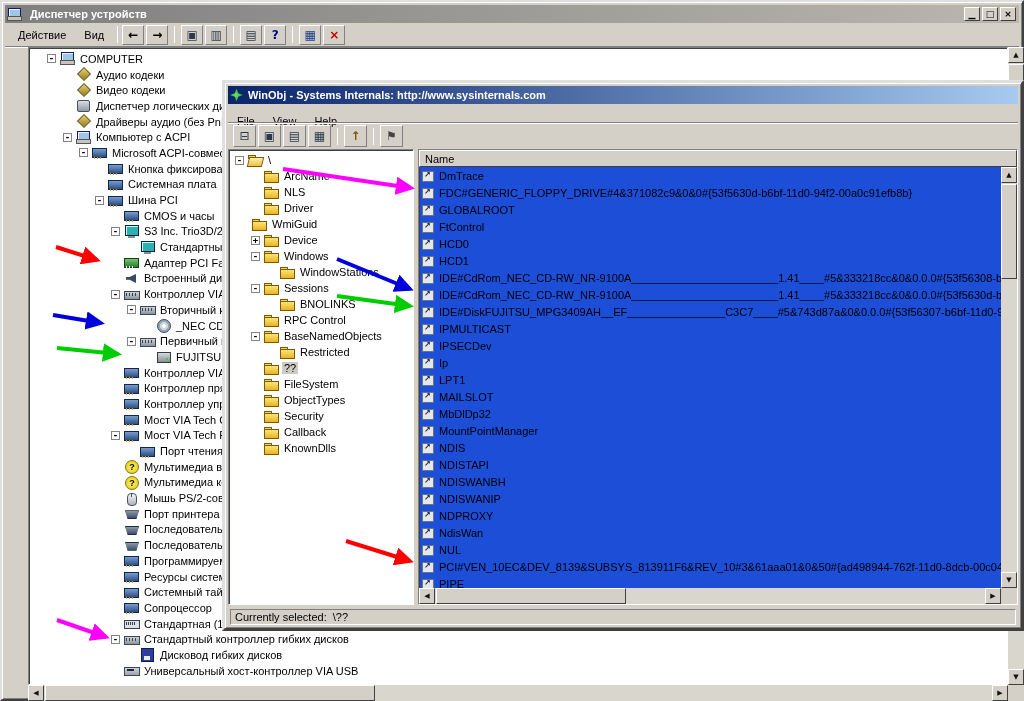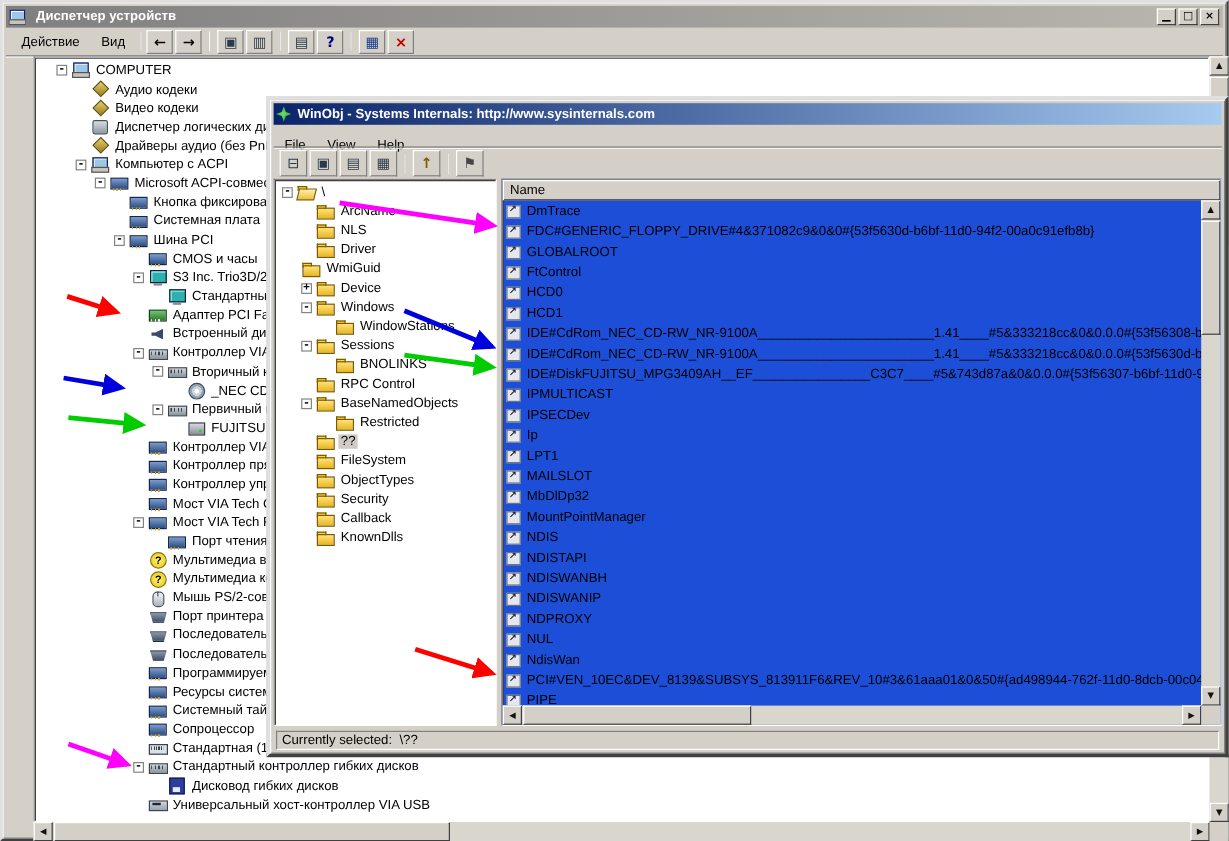--- a/index.html
+++ b/index.html
@@ -583,25 +583,25 @@
             <div class="lrow">
               <span class="ic ic-symlink"></span>
               <span class="lbl">NDISWANIP</span>
             </div>
             <div class="lrow">
               <span class="ic ic-symlink"></span>
               <span class="lbl">NDPROXY</span>
             </div>
             <div class="lrow">
               <span class="ic ic-symlink"></span>
+              <span class="lbl">NdisWan</span>
+            </div>
+            <div class="lrow">
+              <span class="ic ic-symlink"></span>
               <span class="lbl">NUL</span>
-            </div>
-            <div class="lrow">
-              <span class="ic ic-symlink"></span>
-              <span class="lbl">NdisWan</span>
             </div>
             <div class="lrow">
               <span class="ic ic-symlink"></span>
               <span class="lbl">PCI#VEN_10EC&amp;DEV_8139&amp;SUBSYS_813911F6&amp;REV_10#3&amp;61aaa01&amp;0&amp;50#{ad498944-762f-11d0-8dcb-00c04fc3358c}</span>
             </div>
             <div class="lrow">
               <span class="ic ic-symlink"></span>
               <span class="lbl">PIPE</span>
             </div>
           </div>

